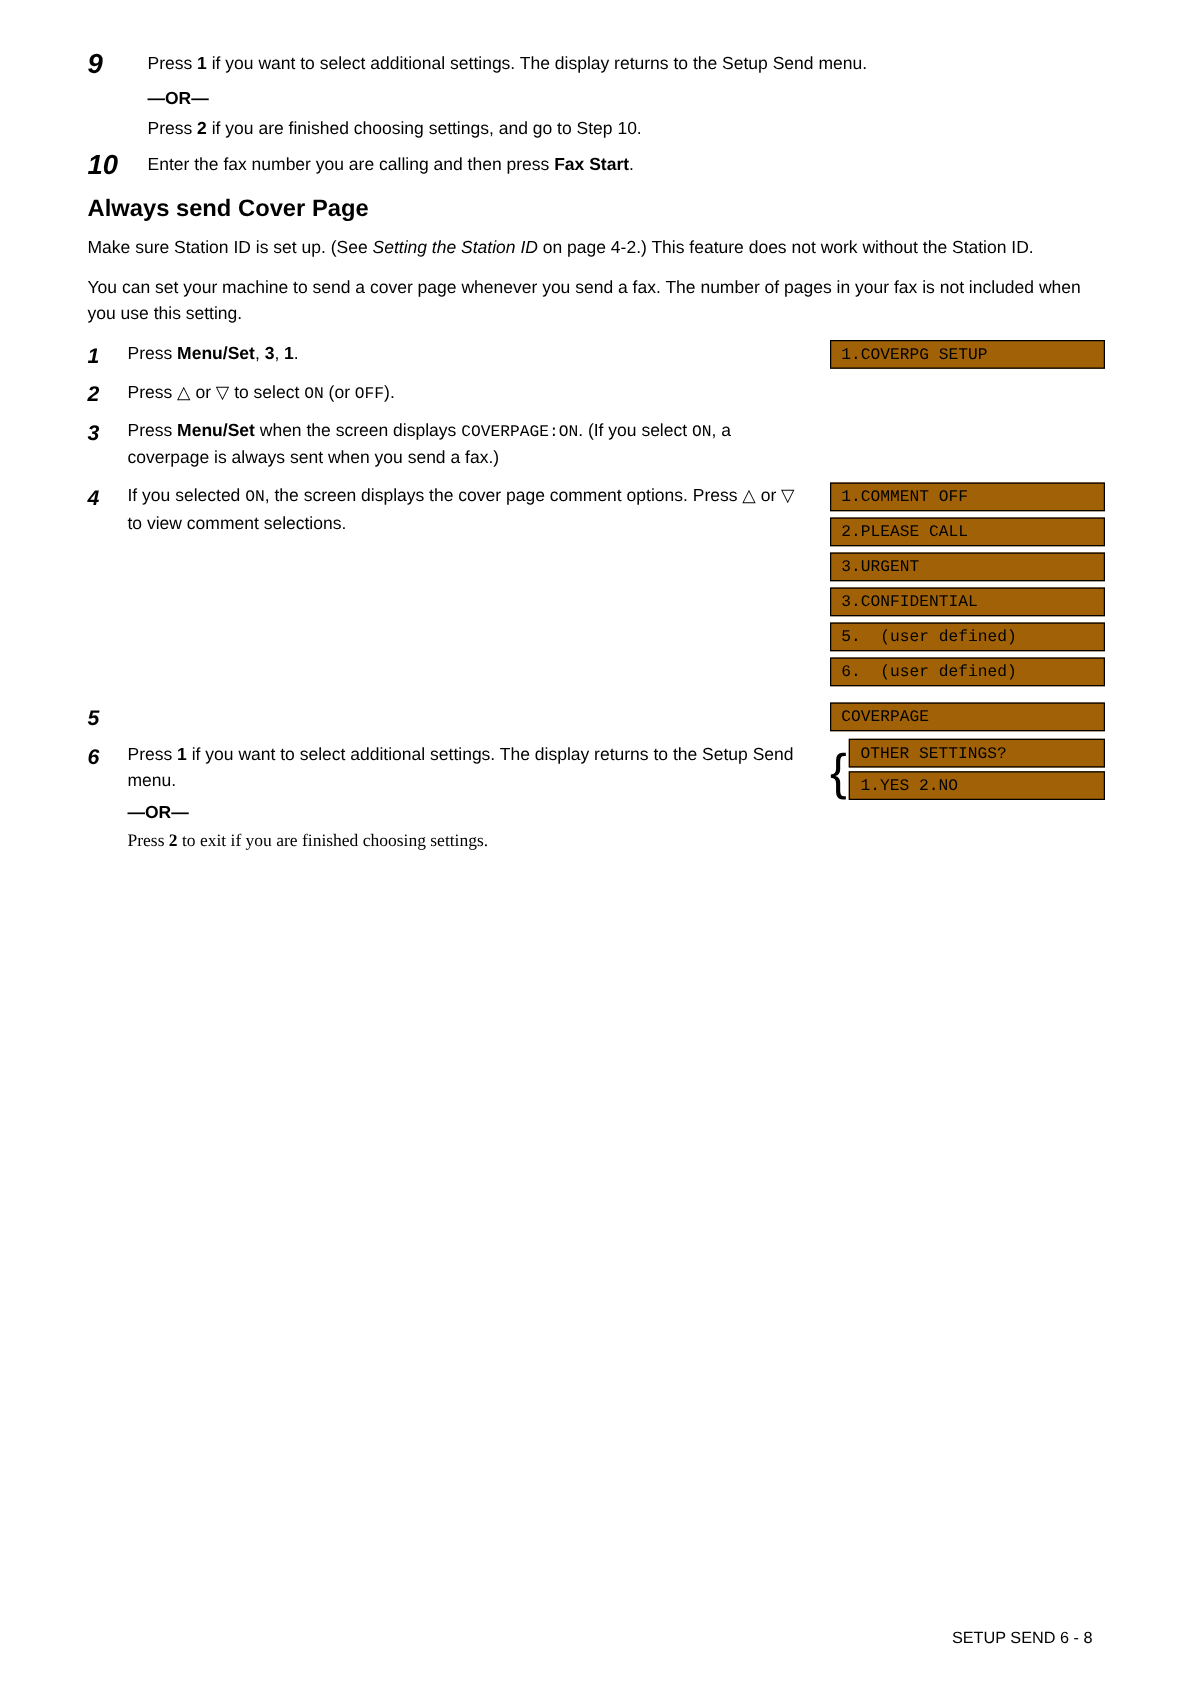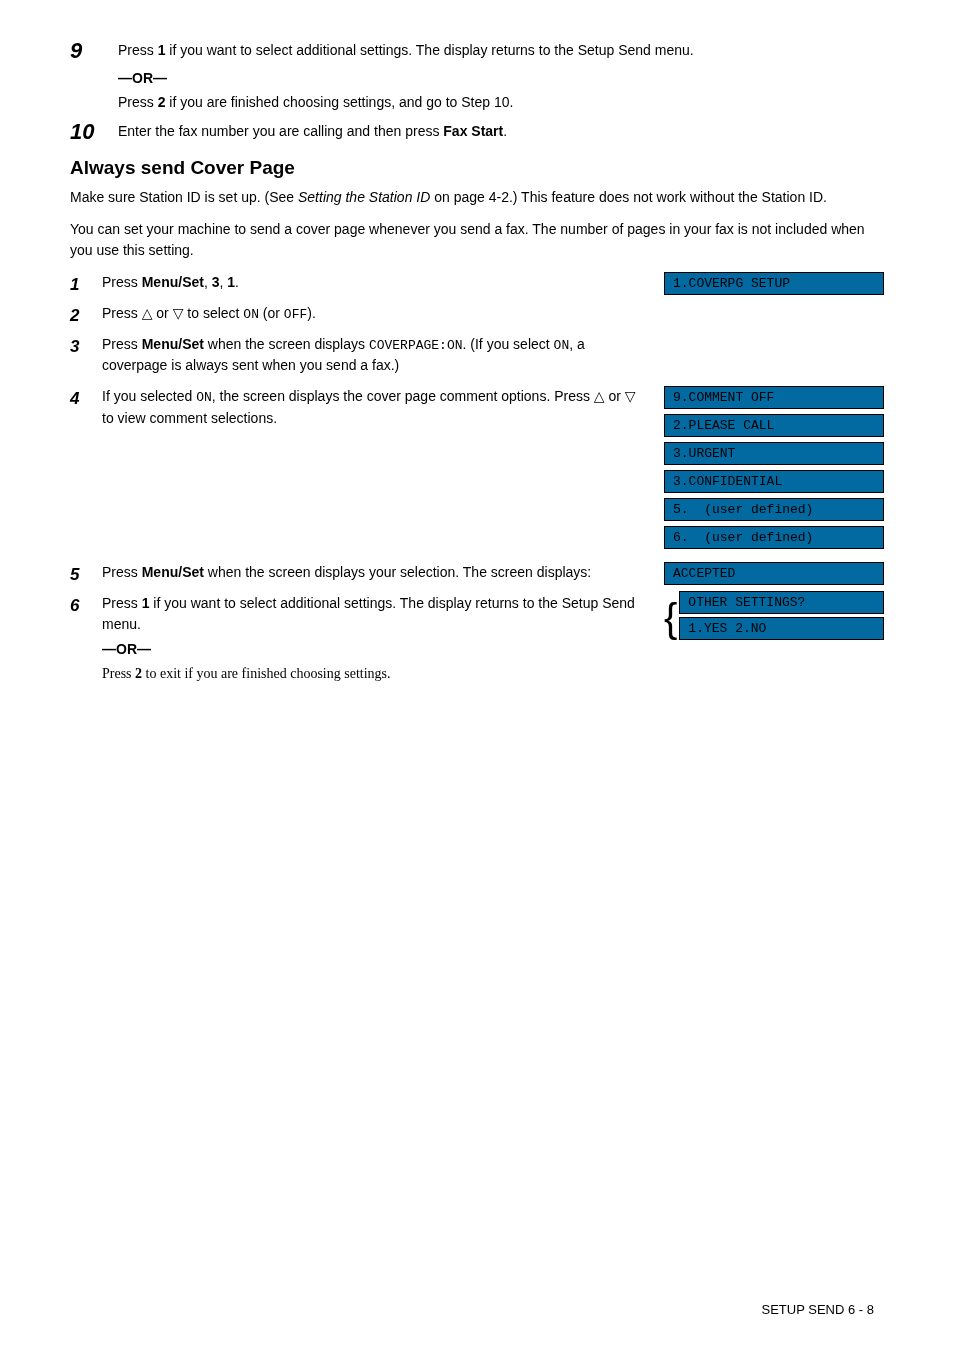--- a/index.html
+++ b/index.html
@@ -85,21 +85,21 @@
       flex-shrink: 0;
     }
 
     .screen-box {
       border: 1.5px solid #000;
       font-family: 'Courier New', Courier, monospace;
       font-size: 13px;
       padding: 3px 8px;
       margin-bottom: 5px;
       display: block;
-      background: #0369a1;
+      background: #a16207;
     }
 
     b, strong { font-weight: bold; }
     em, i { font-style: italic; }
     code { font-family: 'Courier New', Courier, monospace; font-size: 13px; }
   </style>
 </head>
 <body>
 
 <div class="step-large">
@@ -161,53 +161,50 @@
 <div style="display:flex; align-items:flex-start; margin-bottom:8px;">
   <div style="flex:1; padding-right:16px;">
     <div class="step-small">
       <div class="step-num">4</div>
       <div class="step-content">
         If you selected <code>ON</code>, the screen displays the cover page comment options. Press △ or ▽ to view comment selections.
       </div>
     </div>
   </div>
   <div style="width:220px; flex-shrink:0;">
-    <span class="screen-box">9.COMMENT OFF</span>
+    <span class="screen-box">1.COMMENT OFF</span>
     <span class="screen-box">2.PLEASE CALL</span>
     <span class="screen-box">3.URGENT</span>
     <span class="screen-box">3.CONFIDENTIAL</span>
     <span class="screen-box">5.&nbsp; (user defined)</span>
     <span class="screen-box">6.&nbsp; (user defined)</span>
   </div>
 </div>
 
 <div style="display:flex; align-items:flex-start; margin-bottom:8px;">
   <div style="flex:1; padding-right:16px;">
 
     <div class="step-small">
       <div class="step-num">5</div>
-      <div class="step-content">
-        Press <strong>Menu/Set</strong> when the screen displays your selection. The screen displays:
-      </div>
     </div>
 
     <div class="step-small" style="margin-top:4px;">
       <div class="step-num">6</div>
       <div class="step-content">
         Press <strong>1</strong> if you want to select additional settings. The display returns to the Setup Send menu.
       </div>
     </div>
 
     <div style="margin: 6px 0 6px 32px; font-weight:bold;">—OR—</div>
     <div style="margin-left:32px; line-height:1.5;font-family:Liberation Serif, serif;">
       Press <strong>2</strong> to exit if you are finished choosing settings.
     </div>
   </div>
   <div style="width:220px; flex-shrink:0;">
-    <span class="screen-box">ACCEPTED</span>
+    <span class="screen-box">COVERPAGE</span>
 
     <div style="display:flex; align-items:center; margin-top:6px;">
       <div style="font-size:40px; line-height:1; margin-right:2px; color:#000;">{</div>
       <div style="flex:1;">
         <span class="screen-box" style="margin-bottom:3px;">OTHER SETTINGS?</span>
         <span class="screen-box">1.YES  2.NO</span>
       </div>
     </div>
   </div>
 </div>

